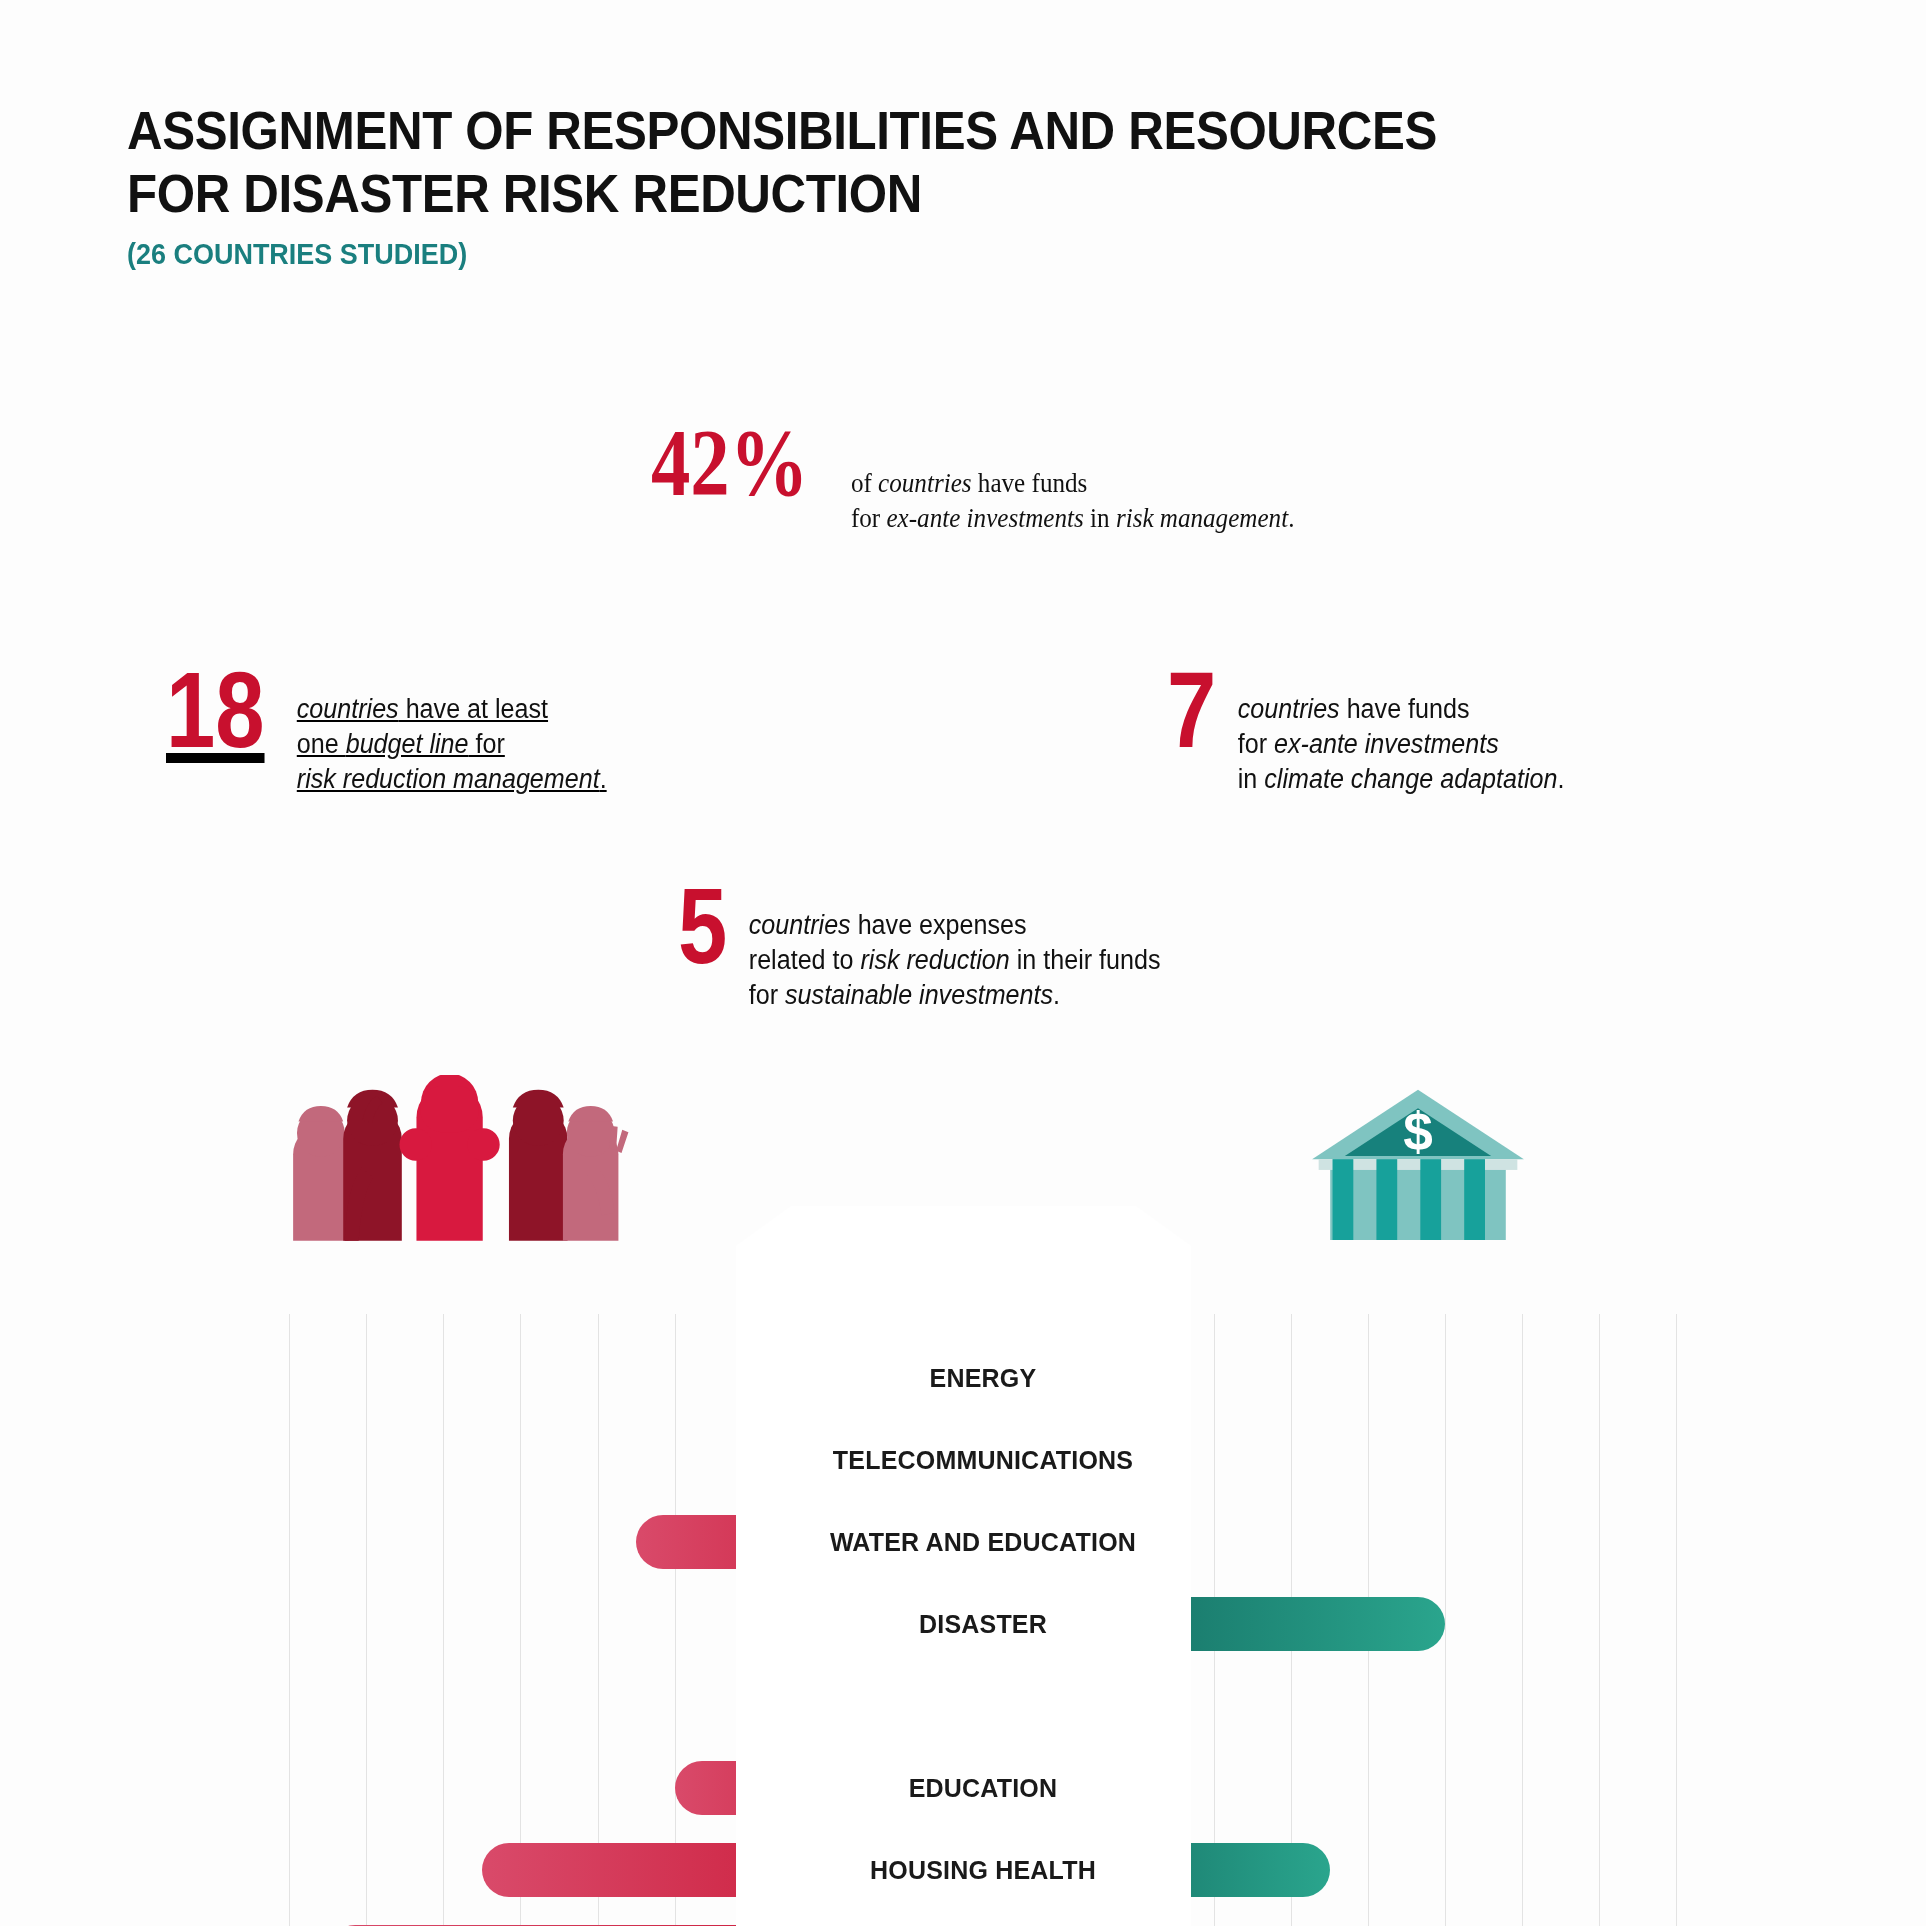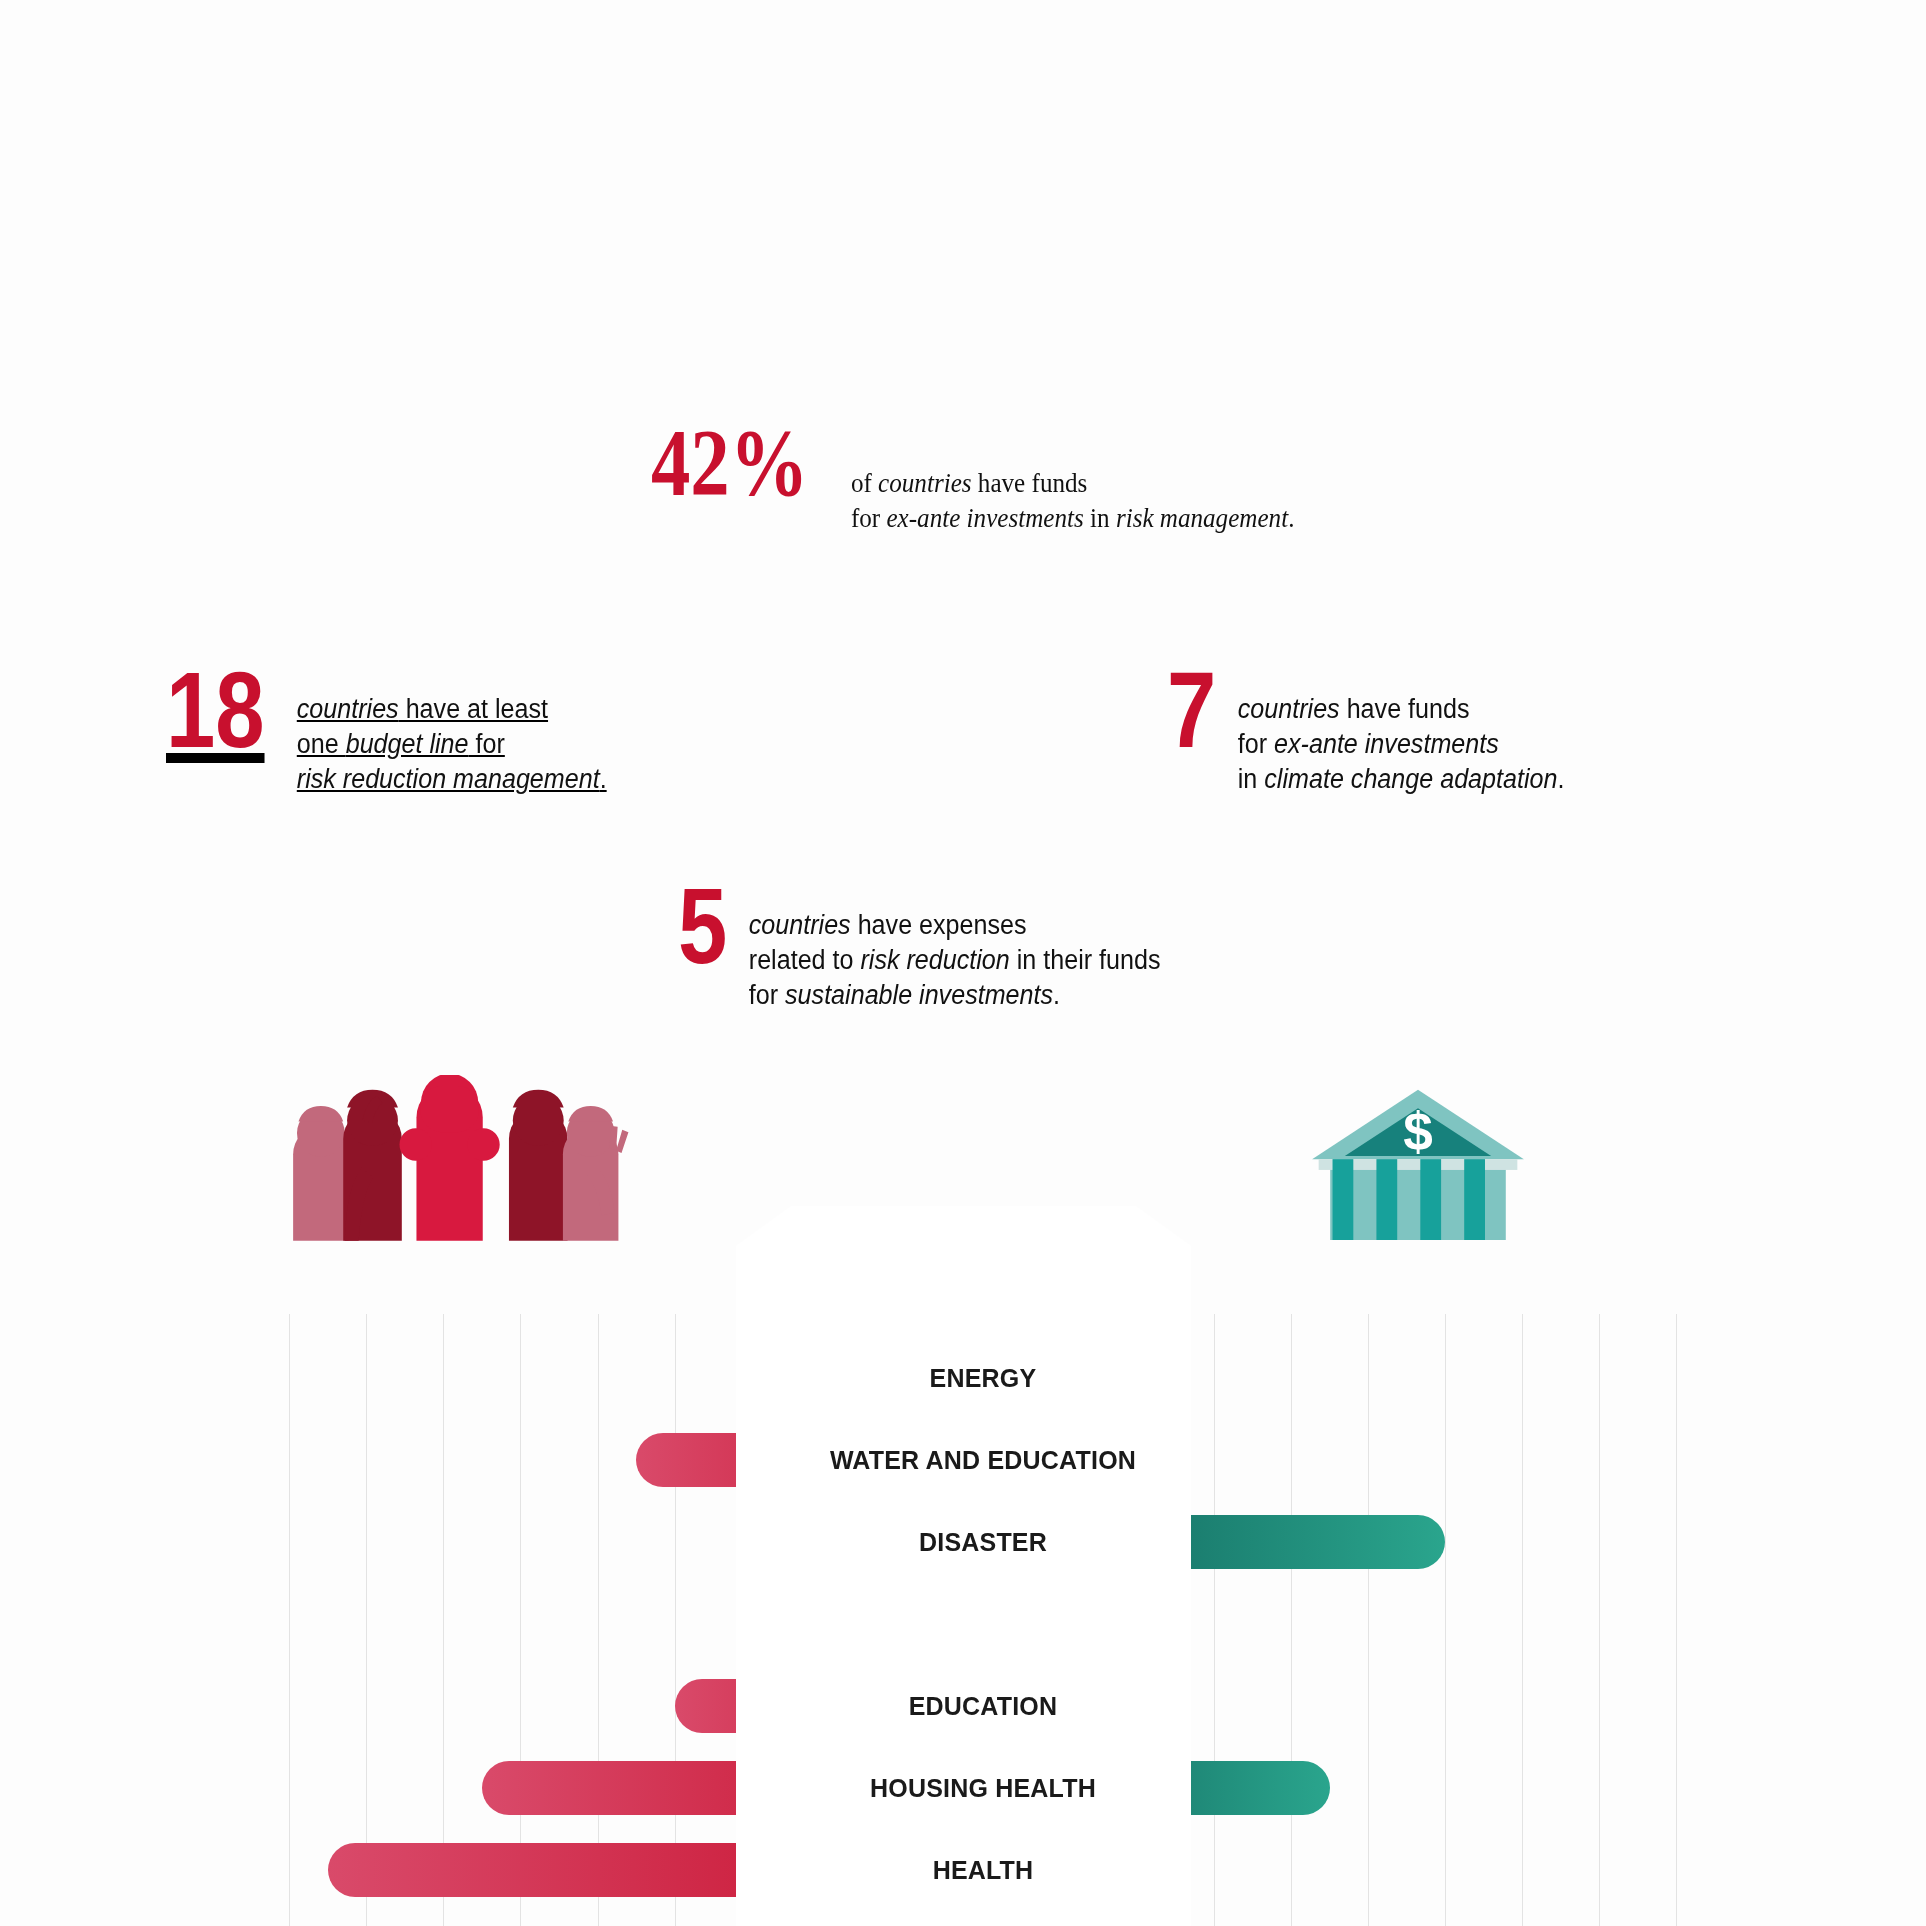--- a/index.html
+++ b/index.html
@@ -114,20 +114,25 @@
     clip-path:polygon(0% 3.3%, 12% 0%, 88% 0%, 100% 3.3%, 100% 88%, 50% 100%, 0% 88%);
     z-index:5;
     filter:drop-shadow(0 0 13px rgba(0,0,0,0.11));
   }
 </style>
 </head>
 <body>
 
 <div class="page">
 
+  <div class="header">
+    <div class="title">ASSIGNMENT OF RESPONSIBILITIES AND RESOURCES</div>
+    <div class="title">FOR DISASTER RISK REDUCTION</div>
+    <div class="subtitle">(26 COUNTRIES STUDIED)</div>
+  </div>
 
   <div class="stat stat42">
     <div class="num">42%</div>
     <div class="txt">
       <div><span>of </span><i>countries</i><span> have funds</span></div>
       <div><span>for </span><i>ex-ante investments</i><span> in </span><i>risk management</i><span>.</span></div>
     </div>
   </div>
 
   <div class="stat stat18">
@@ -227,20 +232,25 @@
         <div class="gline" style="left: 867px;"></div>
         <div class="gline" style="left: 867px;"></div>
       </div>
     <div class="rows" id="chartrows">
         <div class="row">
           <div class="barL" style="width: 39px;"></div>
           <div class="barR" style="width: 116px;"></div>
           <div class="catlabel">ENERGY</div>
         </div>
         <div class="row">
+          <div class="barL" style="width: 154px;"></div>
+          <div class="barR" style="width: 116px;"></div>
+          <div class="catlabel">TELECOMMUNICATIONS</div>
+        </div>
+        <div class="row">
           <div class="barL" style="width: 347px;"></div>
           <div class="barR" style="width: 116px;"></div>
           <div class="catlabel">WATER AND EDUCATION</div>
         </div>
         <div class="row">
           <div class="barL" style="width: 231px;"></div>
           <div class="barR" style="width: 462px;"></div>
           <div class="catlabel">DISASTER</div>
         </div>
         <div class="row">

